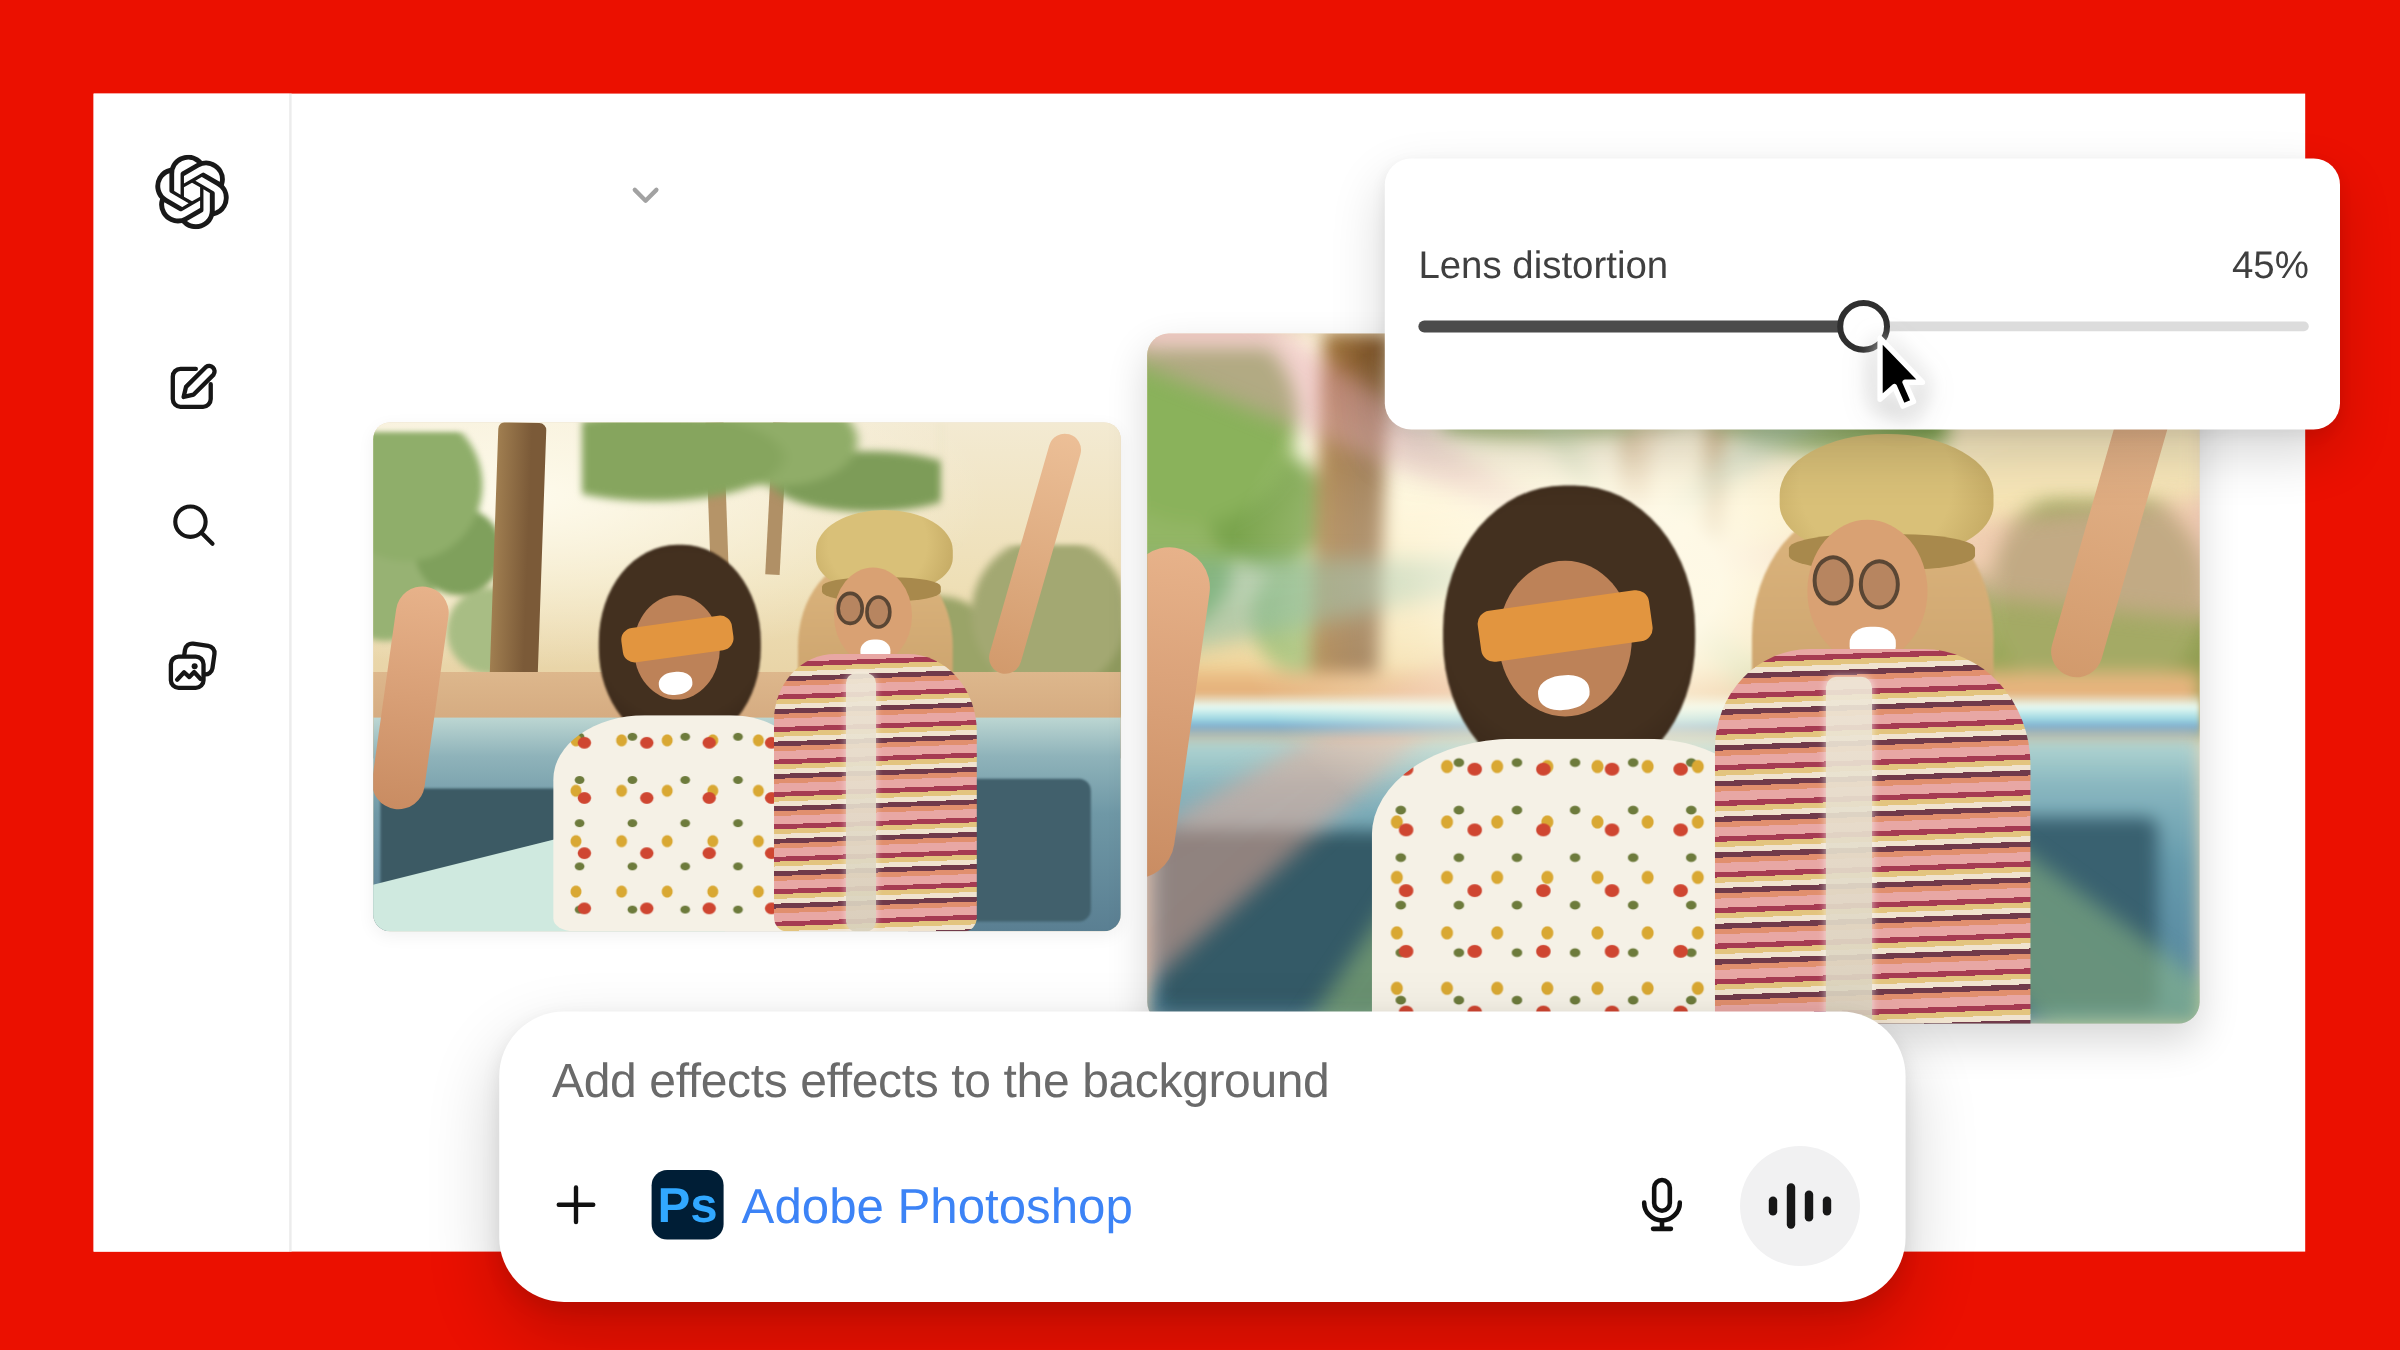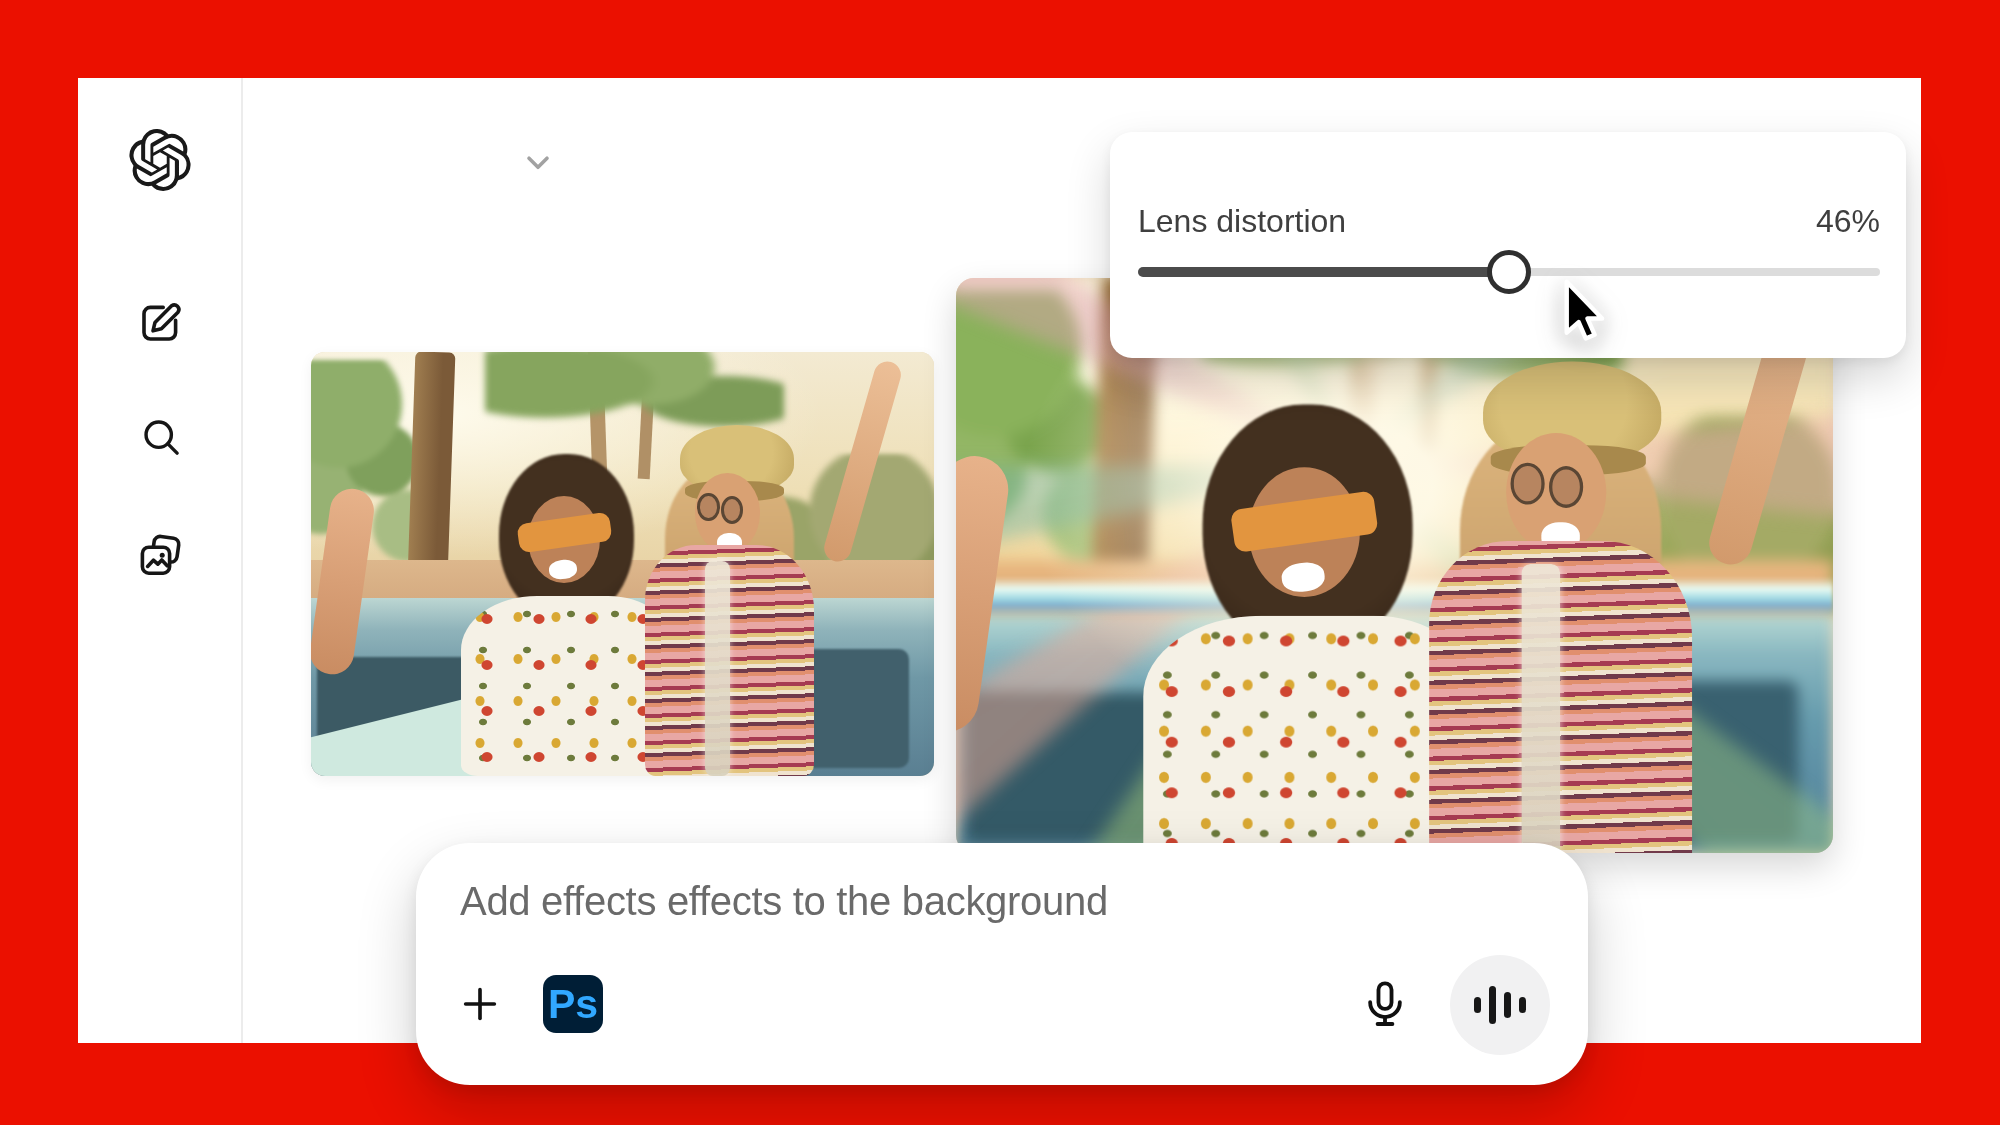--- a/index.html
+++ b/index.html
@@ -109,21 +109,21 @@
       rgba(235,185,150,.5) 330deg 342deg, rgba(250,242,214,0) 342deg 360deg);}
   .l-glow{position:absolute; inset:0; display:none;
     background:radial-gradient(ellipse at 45% 36%, rgba(255,250,232,.95) 0 12%, rgba(255,248,225,.5) 26%, transparent 48%);}
   .l-band{position:absolute; left:0; right:0; top:52%; height:7%; display:none; filter:blur(2px);
     background:linear-gradient(180deg, transparent, #e8fbf4 30%, #9fd8e2 55%, #7fb0d0 70%, transparent);}
   .l-skirt{position:absolute; left:46%; bottom:-4%; width:28%; height:18%; display:none; filter:blur(3px);
     background:#4c1f33; border-radius:50% 50% 0 0;}
   .photo--distorted .l-prism, .photo--distorted .l-glow, .photo--distorted .l-band, .photo--distorted .l-skirt{display:block;}
 
   
-  .lens-panel{position:absolute; left:1110px; top:132px; width:796px; height:226px; background:#ffffff; border-radius:22px;
+  .lens-panel{position:absolute; left:1154px; top:132px; width:796px; height:226px; background:#ffffff; border-radius:22px;
     box-shadow:0 20px 45px rgba(0,0,0,.16), 0 4px 12px rgba(0,0,0,.06); z-index:30;}
   .lens-row{position:absolute; left:28px; right:26px; top:68px; display:flex; justify-content:space-between; align-items:baseline;
     font-size:32px; line-height:42px; color:var(--c-panel_text,#3f3f3f);}
   .lens-value{color:var(--c-panel_text,#3a3a3a);}
   .lens-track{position:absolute; left:28px; right:26px; top:136px; height:8px; border-radius:4px; background:var(--c-slider_track,#dcdcdc); cursor:pointer;}
   .lens-fill{position:absolute; left:0; top:-1px; height:10px; width:var(--lens,50%); border-radius:5px; background:var(--c-slider_fill,#4b4b4b);}
   .lens-handle{position:absolute; left:var(--lens,50%); top:50%; width:44px; height:44px; transform:translate(-50%,-50%);
     background:#ffffff; border:5px solid var(--c-handle_ring,#2f2f2f); border-radius:50%; cursor:grab;}
 
   .cursor{position:absolute; left:1549px; top:275px; width:62px; height:80px; z-index:60; filter:drop-shadow(0 2px 8px rgba(255,255,255,.95)) drop-shadow(0 6px 10px rgba(0,0,0,.25));}
@@ -263,21 +263,21 @@
             <div class="w2-shirt"></div>
             <div class="w2-scarf"></div>
           </div>
       </div>
     </div>
   </div>
 
   <div class="lens-panel">
     <div class="lens-row">
       <span>Lens distortion</span>
-      <span class="lens-value">46%</span>
+      <span class="lens-value">45%</span>
     </div>
     <div class="lens-track">
       <div class="lens-fill"></div>
       <div class="lens-handle"></div>
     </div>
   </div>
 
   <div class="cursor">
     <svg width="62" height="80" viewBox="0 0 28 36">
       <path d="M8 3 L8 26 L13.4 21.2 L16.6 28.6 L20.6 26.9 L17.4 19.6 L24 19.6 Z" fill="#000000" stroke="#ffffff" stroke-width="2" stroke-linejoin="round"></path>
@@ -288,20 +288,21 @@
     <div class="composer-prompt">Add effects effects to the background</div>
     <div class="composer-plus">
       <svg width="46" height="46" viewBox="0 0 24 24" fill="none" stroke="currentColor" stroke-width="1.9" stroke-linecap="round">
         <line x1="12" y1="4.5" x2="12" y2="19.5"></line>
           <line x1="4.5" y1="12" x2="19.5" y2="12"></line>
       </svg>
     </div>
     <div class="ps-badge">
       <span>Ps</span>
     </div>
+    <div class="plugin-name">Adobe Photoshop</div>
     <div class="composer-mic">
       <svg width="54" height="54" viewBox="0 0 24 24" fill="none" stroke="currentColor" stroke-width="1.7" stroke-linecap="round">
         <rect x="9.1" y="2.8" width="5.8" height="11.4" rx="2.9"></rect>
         <path d="M5.4 11.2a6.6 6.6 0 0 0 13.2 0"></path>
         <line x1="12" y1="17.8" x2="12" y2="20.2"></line>
         <line x1="8.7" y1="20.9" x2="15.3" y2="20.9"></line>
       </svg>
     </div>
     <div class="voice-btn">
       <div class="vbar vb1"></div>

